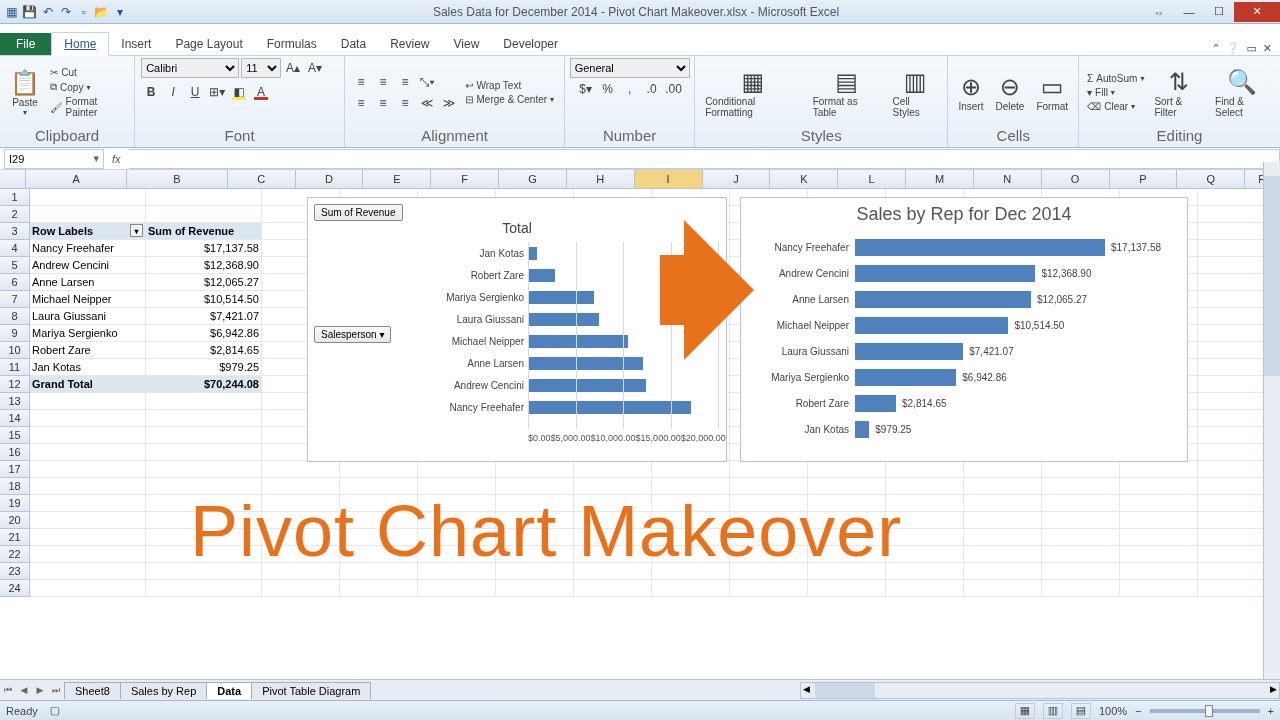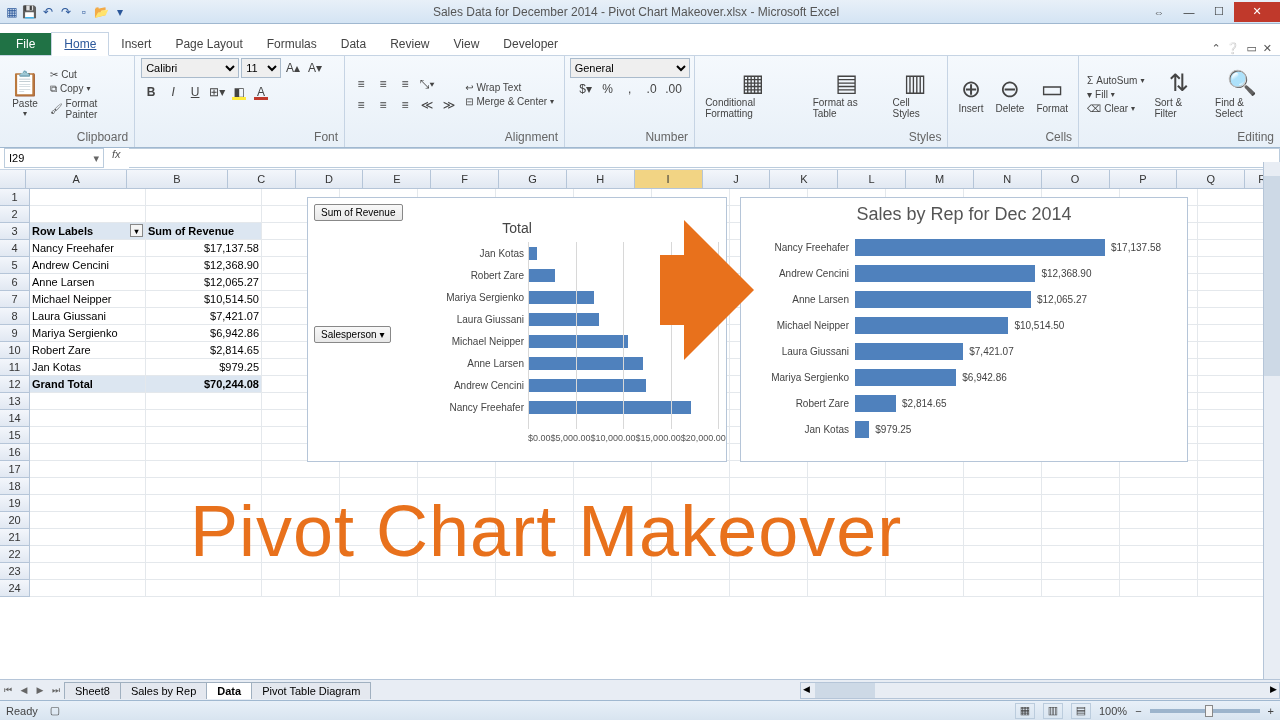--- a/index.html
+++ b/index.html
@@ -18,31 +18,31 @@
 .ribbon-tabs { height: 32px; background: #fff; display: flex; align-items: flex-end; border-bottom: 1px solid #c6d4e4; }
 .file-tab { background: #207245; color: #fff; padding: 4px 16px; font-size: 12px; cursor: pointer; }
 .tab { padding: 4px 12px; font-size: 12px; color: #444; cursor: pointer; }
 .tab.active { background: #fff; border: 1px solid #c6d4e4; border-bottom: 1px solid #fff; margin-bottom: -1px; color: #2b579a; text-decoration: underline; }
 .ribbon-right { margin-left: auto; display: flex; align-items: center; gap: 6px; padding-right: 8px; color: #555; }
 
 
 .ribbon { height: 92px; background: linear-gradient(#f5f9fd,#e8f0f8); border-bottom: 1px solid #a0b8d0; display: flex; }
 .group { border-right: 1px solid #c6d4e4; padding: 2px 6px; display: flex; flex-direction: column; height: 100%; }
 .group-body { flex: 1; display: flex; align-items: center; gap: 4px; }
-.group-label { text-align: right; font-size: 12px; color: #666; padding-bottom: 1px; }
+.group-label { text-align: center; font-size: 15px; color: #666; padding-bottom: 1px; }
 .big-btn { display: flex; flex-direction: column; align-items: center; justify-content: center; padding: 2px 4px; cursor: pointer; font-size: 10px; color: #444; }
 .big-btn .ic { font-size: 24px; }
 .small-btn { display: flex; align-items: center; gap: 3px; font-size: 10px; color: #444; cursor: pointer; padding: 1px 2px; }
 .stack { display: flex; flex-direction: column; gap: 1px; }
 .row { display: flex; align-items: center; gap: 2px; }
 select.ribbon-sel, input.ribbon-inp { font-size: 11px; border: 1px solid #abc; height: 20px; }
 .ic-btn { width: 20px; height: 20px; display: flex; align-items: center; justify-content: center; border: 1px solid transparent; cursor: pointer; font-size: 12px; color: #444; }
 
 
-.fbar { height: 22px; display: flex; border-bottom: 1px solid #c6d4e4; background: #fff; }
+.fbar { height: 22px; display: flex; align-items: center; border-bottom: 1px solid #c6d4e4; background: #fff; }
 .namebox { width: 100px; border: 1px solid #bcd; height: 20px; display: flex; align-items: center; padding: 0 4px; font-size: 11px; margin-left: 4px; }
 .namebox .dd { margin-left: auto; color: #666; }
 .fx { padding: 0 8px; font-style: italic; color: #555; }
 .formula-input { flex: 1; height: 20px; border: 1px solid #bcd; border-left: none; }
 
 
 .grid-wrap { position: relative; height: 530px; background: #fff; overflow: hidden; }
 .col-headers { display: flex; height: 19px; background: linear-gradient(#f3f6fb,#e1e8f2); border-bottom: 1px solid #b5c5d8; }
 .corner { width: 30px; border-right: 1px solid #b5c5d8; background: linear-gradient(#f3f6fb,#e1e8f2); }
 .col-h { width: 78px; border-right: 1px solid #b5c5d8; text-align: center; font-size: 11px; color: #333; cursor: pointer; line-height: 19px; }

